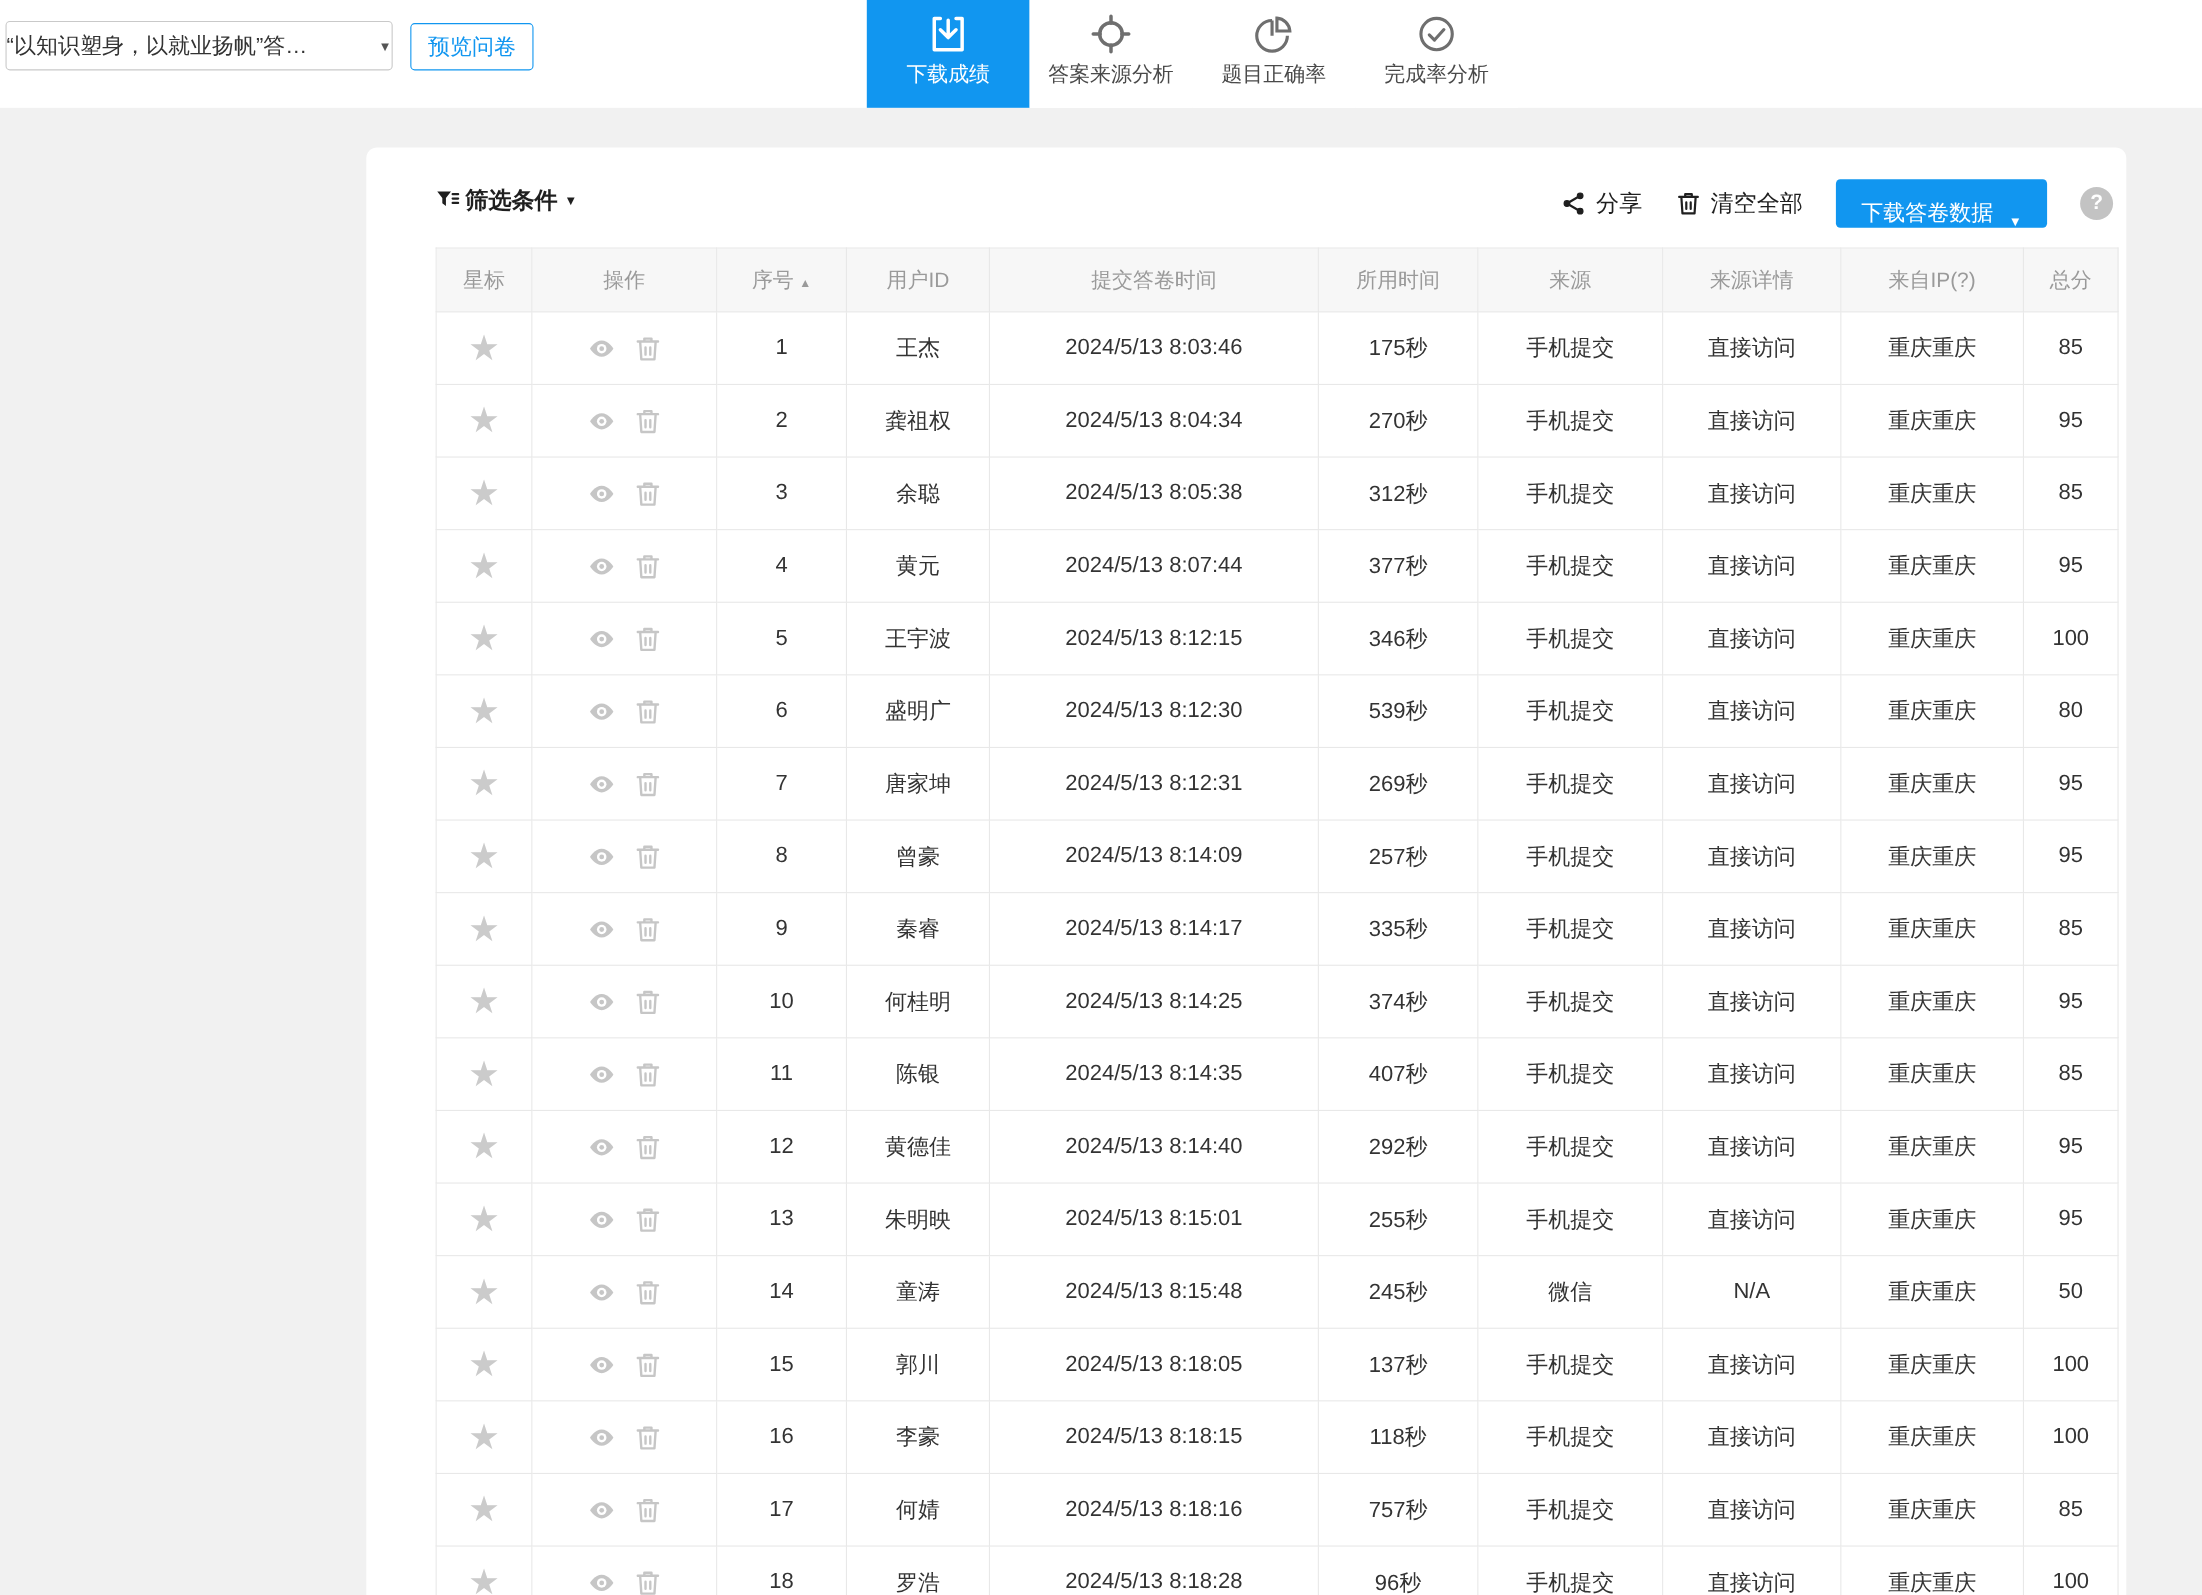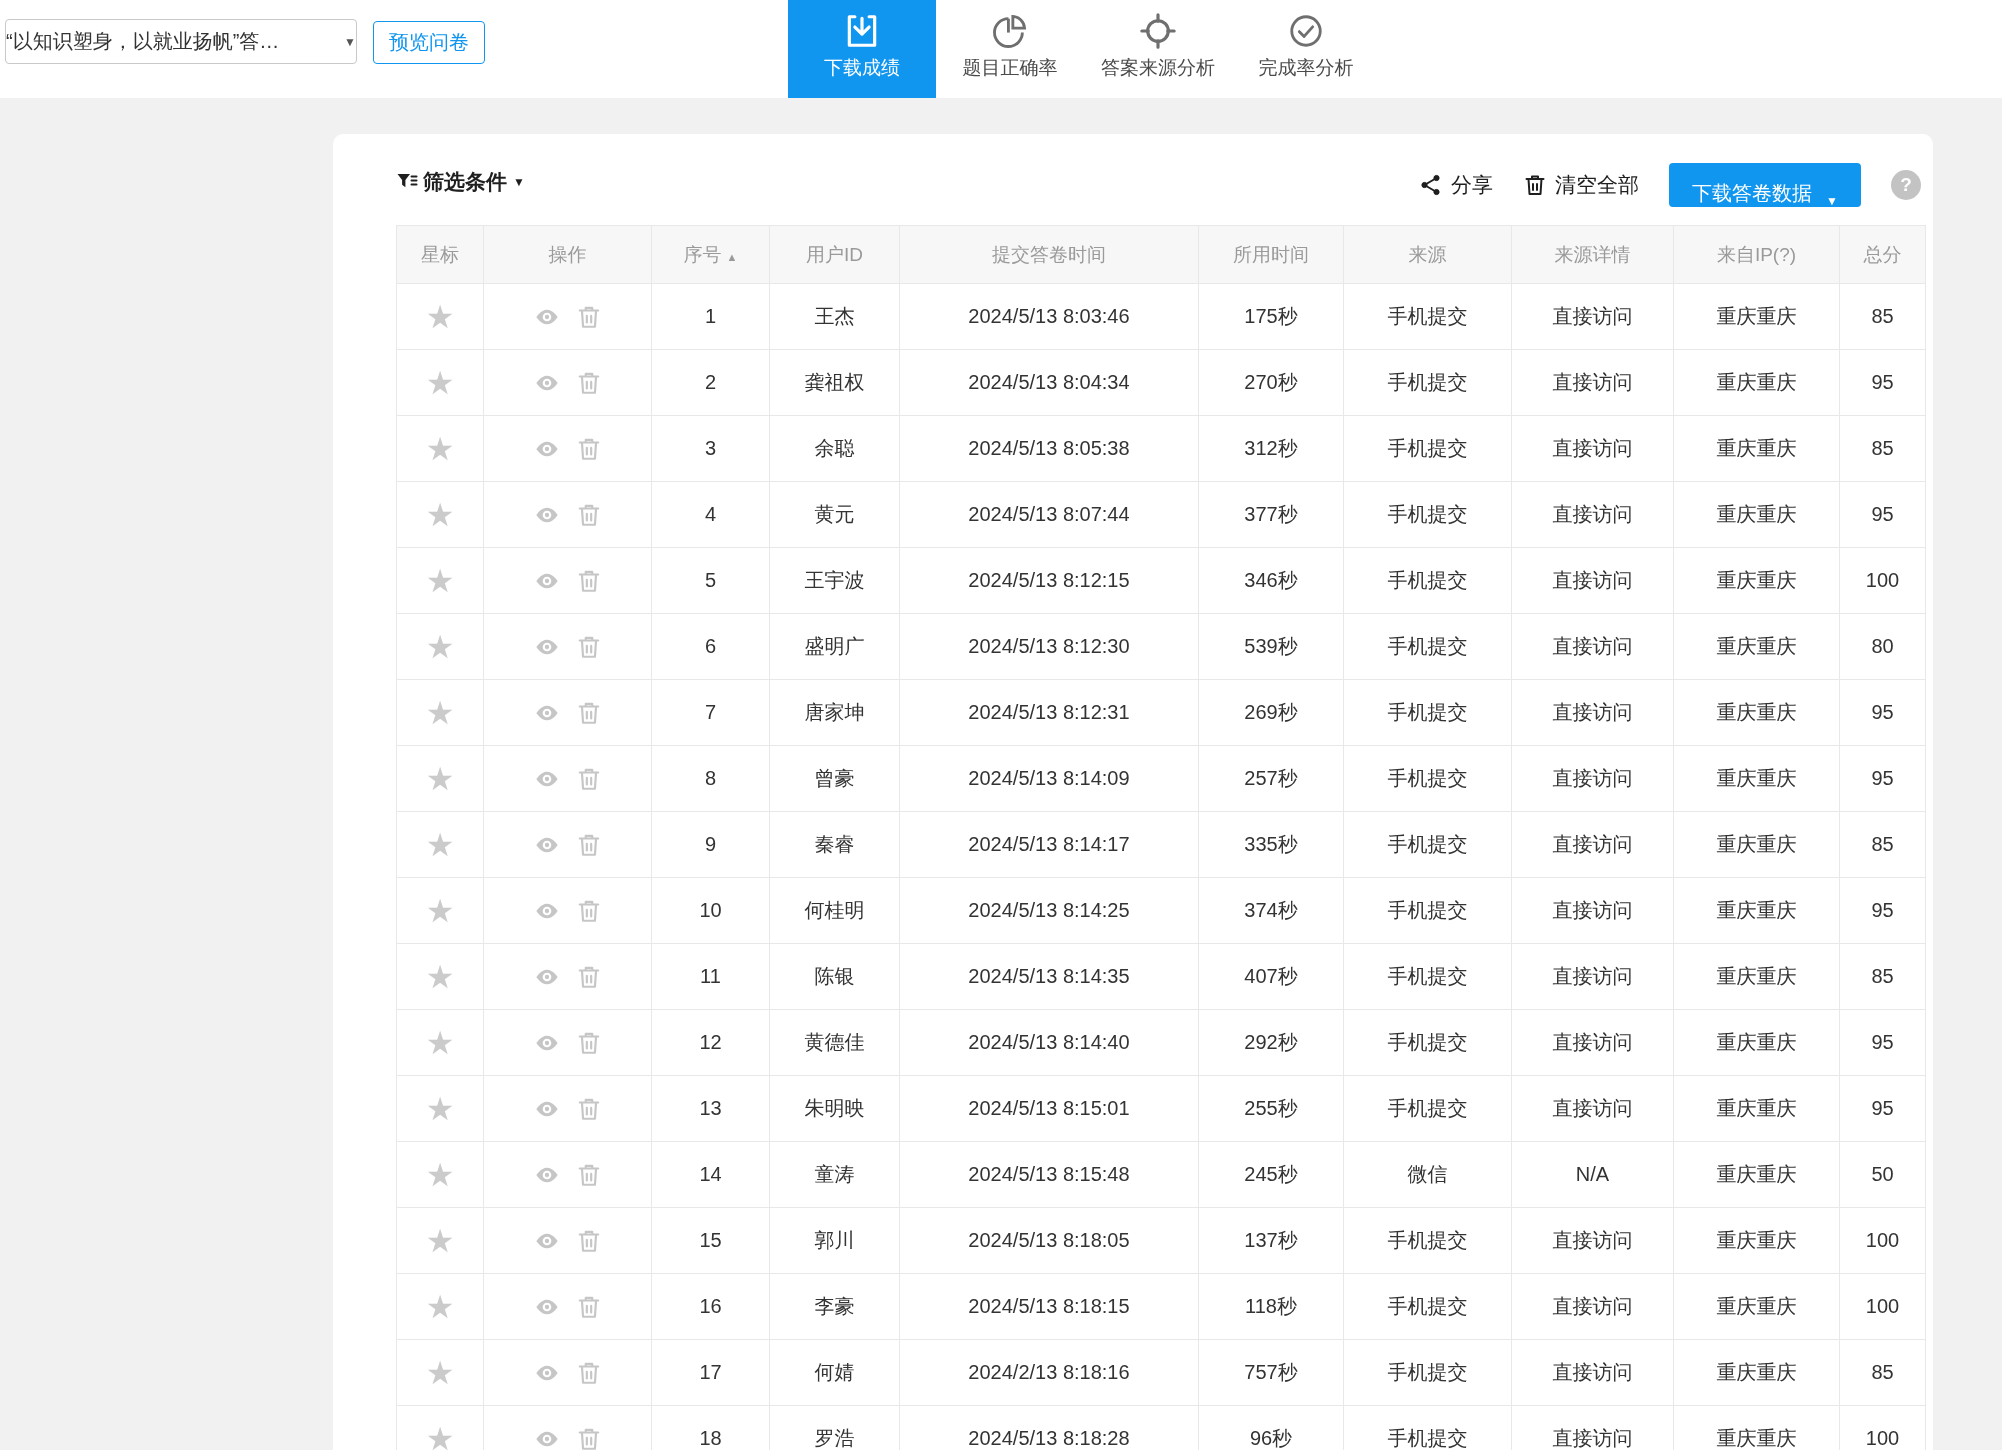--- a/index.html
+++ b/index.html
@@ -101,36 +101,36 @@
         <span class="ticon">
           <svg viewBox="0 0 24 24" fill="none" stroke="currentColor" stroke-width="2" stroke-linecap="round" stroke-linejoin="round">
             <path d="M7.5 3H4v18h16V3h-3.5"></path>
             <path d="M12 4v10M7.5 9.5L12 14l4.5-4.5"></path>
           </svg>
         </span>
         <span class="tlabel">下载成绩</span>
       </div>
       <div class="tab">
         <span class="ticon">
+          <svg viewBox="0 0 24 24" fill="none" stroke="currentColor" stroke-width="2" stroke-linecap="round">
+            <circle cx="12" cy="12" r="6.5"></circle>
+            <path d="M12 1.8v4M12 18.2v4M1.8 12h4M18.2 12h4"></path>
+          </svg>
+        </span>
+        <span class="tlabel">答案来源分析</span>
+      </div>
+      <div class="tab">
+        <span class="ticon">
           <svg viewBox="0 0 24 24" fill="none" stroke="currentColor" stroke-width="1.8">
             <path d="M11 4.2A8.8 8.8 0 1 0 19.8 13"></path>
             <path d="M11 13V4.2"></path>
             <path d="M13.8 10.2V2.8a8 8 0 0 1 7.4 7.4z"></path>
           </svg>
         </span>
         <span class="tlabel">题目正确率</span>
-      </div>
-      <div class="tab">
-        <span class="ticon">
-          <svg viewBox="0 0 24 24" fill="none" stroke="currentColor" stroke-width="2" stroke-linecap="round">
-            <circle cx="12" cy="12" r="6.5"></circle>
-            <path d="M12 1.8v4M12 18.2v4M1.8 12h4M18.2 12h4"></path>
-          </svg>
-        </span>
-        <span class="tlabel">答案来源分析</span>
       </div>
       <div class="tab">
         <span class="ticon">
           <svg viewBox="0 0 24 24" fill="none" stroke="currentColor" stroke-width="1.8" stroke-linecap="round" stroke-linejoin="round">
             <circle cx="12" cy="12" r="9"></circle>
             <path d="M7.8 12.4l3 3 5.4-6"></path>
           </svg>
         </span>
         <span class="tlabel">完成率分析</span>
       </div>
@@ -649,21 +649,21 @@
               </span>
               <span class="op-icon">
                 <svg viewBox="0 0 24 24" fill="none" stroke="currentColor" stroke-width="2" stroke-linecap="round" stroke-linejoin="round">
                   <path d="M3.5 6h17M9 6V3.5h6V6M5.5 6l1 15h11l1-15M10 11v6M14 11v6"></path>
                 </svg>
               </span>
             </div>
           </td>
           <td>17</td>
           <td>何婧</td>
-          <td>2024/2/13 8:18:16</td>
+          <td>2024/5/13 8:18:16</td>
           <td>757秒</td>
           <td>手机提交</td>
           <td>直接访问</td>
           <td>重庆重庆</td>
           <td>85</td>
         </tr>
         <tr>
           <td><span class="star-glyph">★</span></td>
           <td>
             <div class="op-cell">

